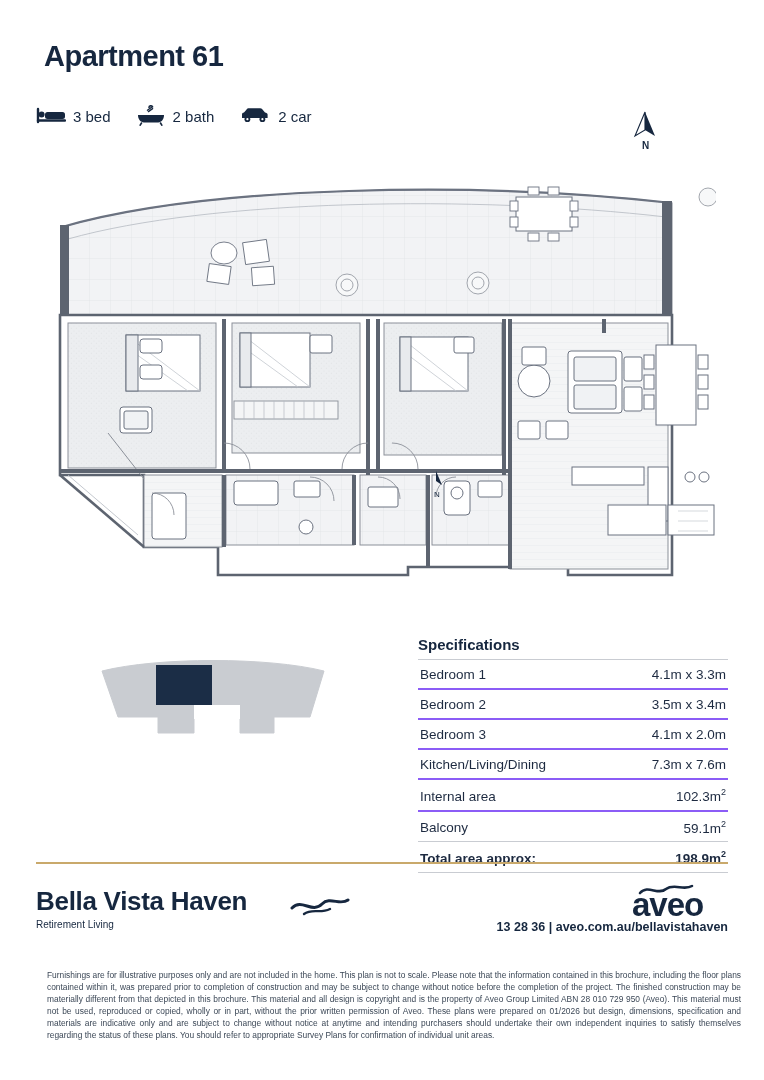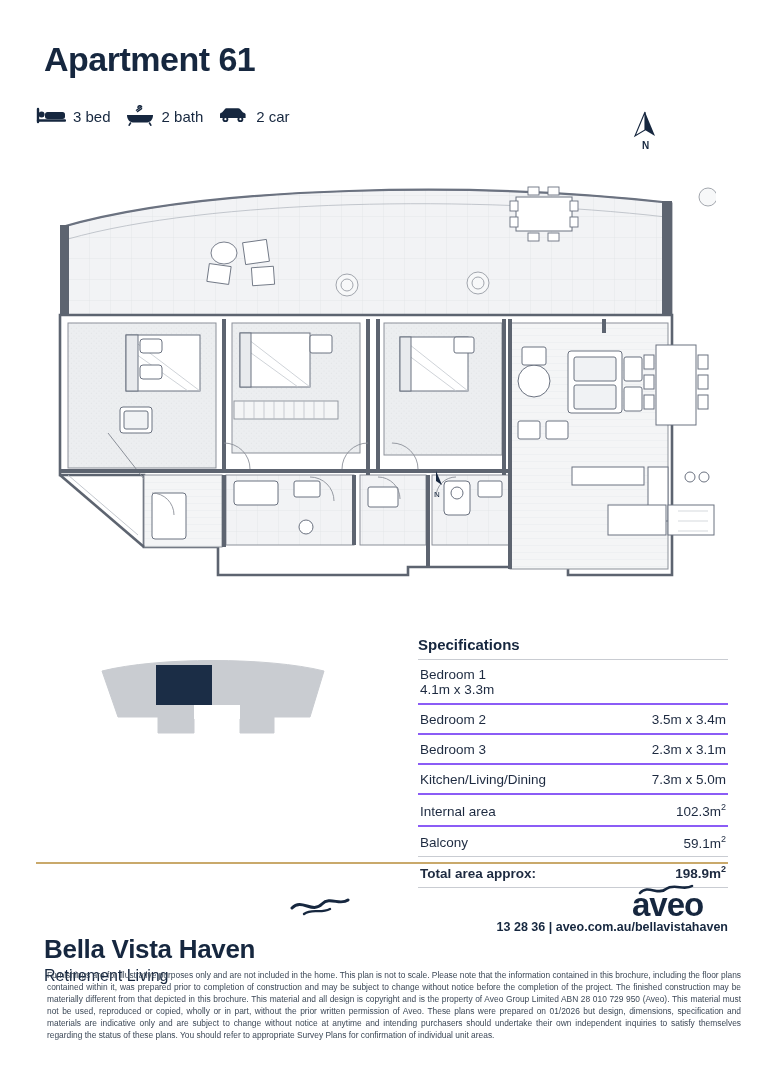--- a/index.html
+++ b/index.html
@@ -14,31 +14,31 @@
     position: relative;
     width: 764px; height: 1080px;
     overflow: hidden;
     background: #fff;
   }
 
   
   .title {
     position: absolute;
     left: 44px; top: 40px;
-    font-size: 34px;
+    font-size: 29px;
     font-weight: bold;
     letter-spacing: -0.5px;
     color: #16273f;
   }
   .specs-row {
     position: absolute;
     left: 36px; top: 104px;
     display: flex;
     align-items: center;
-    gap: 4px;
+    gap: 15px;
     font-size: 15px;
     color: #16273f;
   }
   .specs-row .item {
     display: flex;
     align-items: center;
     gap: 7px;
     margin-right: 10px;
   }
   .specs-row .lbl { font-size: 15px; }
@@ -87,53 +87,52 @@
   }
   .spec-table .row {
     display: flex;
     justify-content: space-between;
     align-items: baseline;
     padding: 7px 2px 6px 2px;
     border-top: 2px solid #8b5cf6;
     font-size: 13.5px;
     color: #1d2a40;
   }
-  .spec-table .row.first { border-top: 1px solid #c9ccd2; flex-direction: column; }
+  .spec-table .row.first { border-top: 1px solid #c9ccd2; }
   .spec-table .row.total {
     font-weight: bold;
     border-top: 1px solid #c9ccd2;
     border-bottom: 1px solid #c9ccd2;
   }
   .spec-table .row .val { white-space: nowrap; }
   sup { font-size: 9px; vertical-align: super; }
 
   
   .gold-rule {
     position: absolute;
     left: 36px; top: 862px;
     width: 692px; height: 2px;
     background: #c9a96b;
   }
 
   
   .brand {
     position: absolute;
-    left: 36px; top: 936px;
+    left: 36px; top: 888px;
     width: 360px;
-    margin-left: 8px;
   }
   .brand .bname {
     font-size: 26px;
     font-weight: bold;
     color: #16273f;
     letter-spacing: -0.3px;
     line-height: 1.05;
   }
   .brand .btag {
-    font-size: 16px;
+    font-size: 10px;
     color: #16273f;
     margin-top: 4px;
   }
   .brand-wave {
     position: absolute;
     left: 290px; top: 894px;
   }
 
   .aveo {
     position: absolute;
@@ -437,25 +436,25 @@
     <div class="row first">
       <span>Bedroom 1</span>
       <span class="val">4.1m x 3.3m</span>
     </div>
     <div class="row">
       <span>Bedroom 2</span>
       <span class="val">3.5m x 3.4m</span>
     </div>
     <div class="row">
       <span>Bedroom 3</span>
-      <span class="val">2.3m x 3.1m</span>
+      <span class="val">4.1m x 2.0m</span>
     </div>
     <div class="row">
       <span>Kitchen/Living/Dining</span>
-      <span class="val">7.3m x 5.0m</span>
+      <span class="val">7.3m x 7.6m</span>
     </div>
     <div class="row">
       <span>Internal area</span>
       <span class="val"><span>102.3m</span><sup>2</sup></span>
     </div>
     <div class="row">
       <span>Balcony</span>
       <span class="val"><span>59.1m</span><sup>2</sup></span>
     </div>
     <div class="row total">

